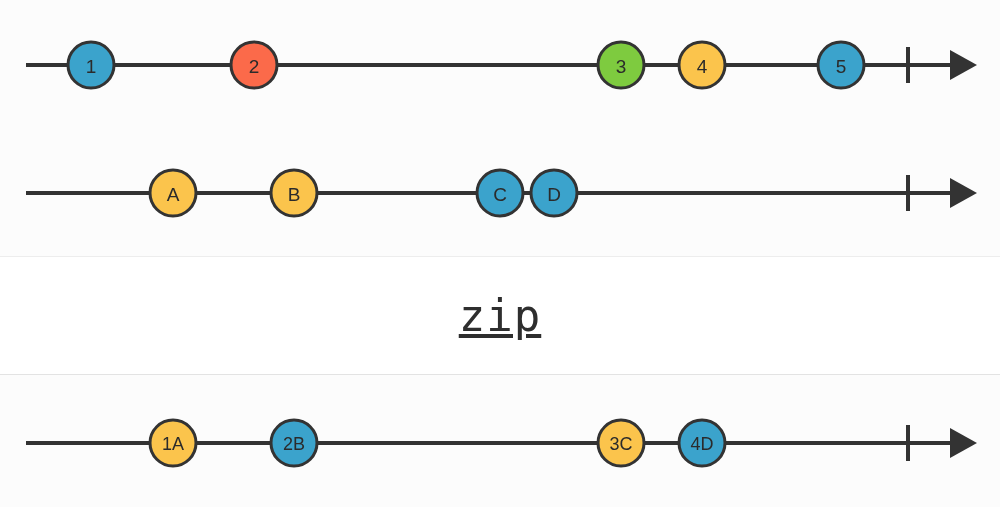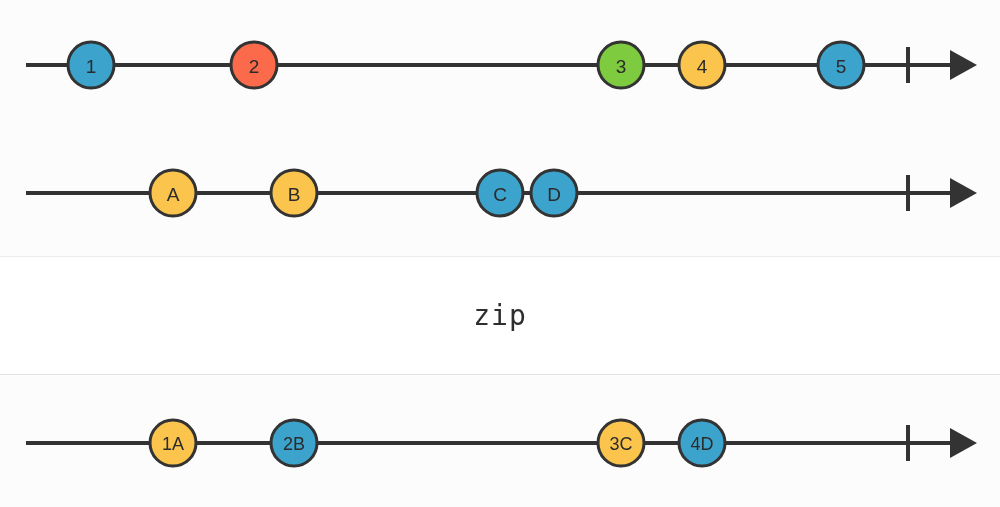--- a/index.html
+++ b/index.html
@@ -56,25 +56,26 @@
   .operator-label {
     position: absolute;
     left: 0;
     top: 256px;
     width: 1000px;
     height: 119px;
     display: flex;
     align-items: center;
     justify-content: center;
     font-family: "DejaVu Sans Mono", "Liberation Mono", monospace;
-    font-size: 28px;
+    font-size: 44px;
     font-weight: 400;
     color: #2e2e2e;
     letter-spacing: 1px;
     user-select: none;
+    text-decoration: underline;
   }
   .marble-label {
     font-family: "Liberation Sans", sans-serif;
     font-size: 19px;
     fill: #2b2b2b;
     text-anchor: middle;
     dominant-baseline: central;
   }
   .marble-label.dual {
     font-size: 18px;

